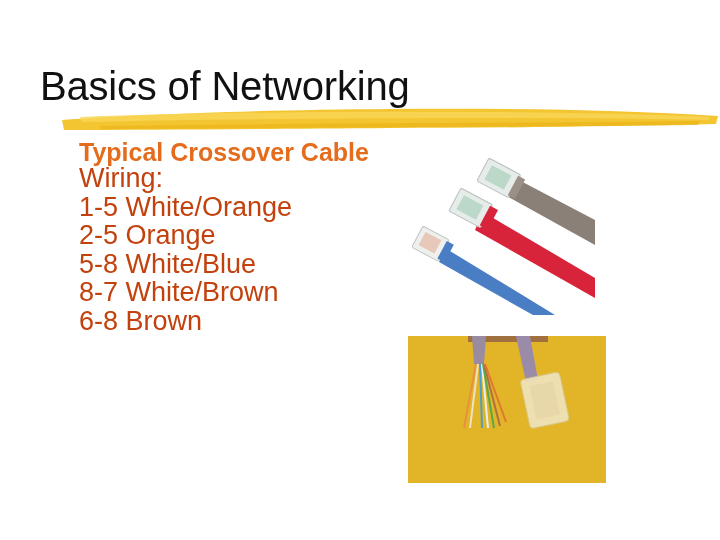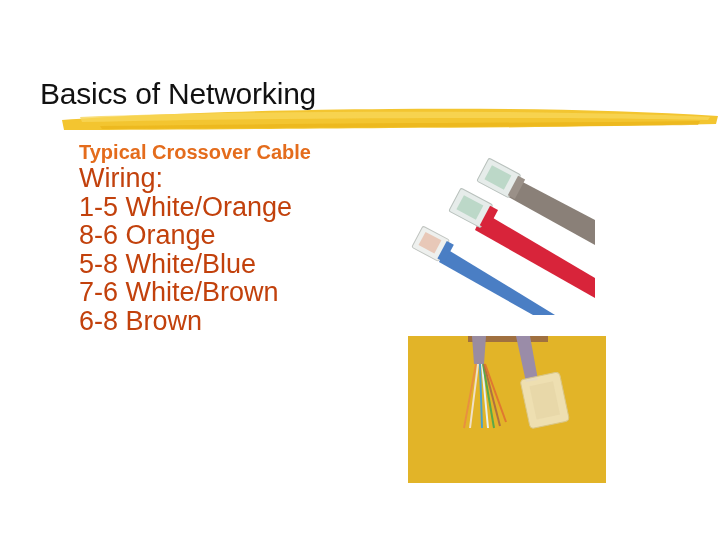--- a/index.html
+++ b/index.html
@@ -1,29 +1,28 @@
 <!DOCTYPE html>
 <html><head>
   <meta charset="utf-8">
   <style>
     html, body { margin: 0; padding: 0; }
     body {
       width: 720px; height: 540px; background: #ffffff; position: relative; overflow: hidden;
       font-family: "Liberation Sans", sans-serif; color: #000;
     }
     .title {
-      position: absolute; left: 40px; top: 68px; font-size: 30px; line-height: 36px; color: #111;
+      position: absolute; left: 40px; top: 68px; font-size: 40px; line-height: 36px; color: #111;
       letter-spacing: -0.2px;
-      margin-top: 8px;
     }
     .brush {
       position: absolute; left: 60px; top: 104px; width: 660px; height: 30px;
     }
     .subtitle {
-      position: absolute; left: 79px; top: 140px; font-size: 20px; font-weight: bold; color: #e46c1c;
+      position: absolute; left: 79px; top: 140px; font-size: 25px; font-weight: bold; color: #e46c1c;
       line-height: 24px;
     }
     .wiring {
       position: absolute; left: 79px; top: 164px; font-size: 27px; line-height: 28.5px; color: #c2410c;
     }
     .wiring div { white-space: nowrap; }
     .photo-cables {
       position: absolute; left: 405px; top: 150px; width: 190px; height: 165px;
     }
     .photo-yellow {
@@ -41,23 +40,23 @@
     <path d="M2,16 C80,10 200,6 330,5 C450,4 560,6 658,12 L656,20 C560,22 450,24 330,24 C200,25 90,26 4,26 Z" fill="#f3c530"></path>
     <path d="M20,13 C150,8 300,7 440,8 C540,9 610,11 650,13 L648,16 C600,15 520,14 430,14 C300,14 150,15 22,18 Z" fill="#f8d658" opacity="0.8"></path>
     <path d="M40,22 C200,20 380,19 560,18 L640,17 L638,21 C560,22 380,23 200,24 L42,25 Z" fill="#e9b318" opacity="0.7"></path>
   </svg>
 
   <div class="subtitle">Typical Crossover Cable</div>
 
   <div class="wiring">
     <div>Wiring:</div>
     <div>1-5 White/Orange</div>
-    <div>8-6 Orange</div>
+    <div>2-5 Orange</div>
     <div>5-8 White/Blue</div>
-    <div>7-6 White/Brown</div>
+    <div>8-7 White/Brown</div>
     <div>6-8 Brown</div>
   </div>
 
   <svg class="photo-cables" viewBox="0 0 190 165">
 
     <path d="M110,28 L190,70 L190,95 L100,45 Z" fill="#8a8078"></path>
     <g transform="translate(84,8) rotate(28)">
       <rect x="0" y="0" width="36" height="26" rx="2" fill="#e6ecea" stroke="#b8c0bc"></rect>
       <rect x="6" y="5" width="22" height="16" fill="#bcd8c8"></rect>
       <rect x="34" y="2" width="8" height="22" fill="#9a9088"></rect>

